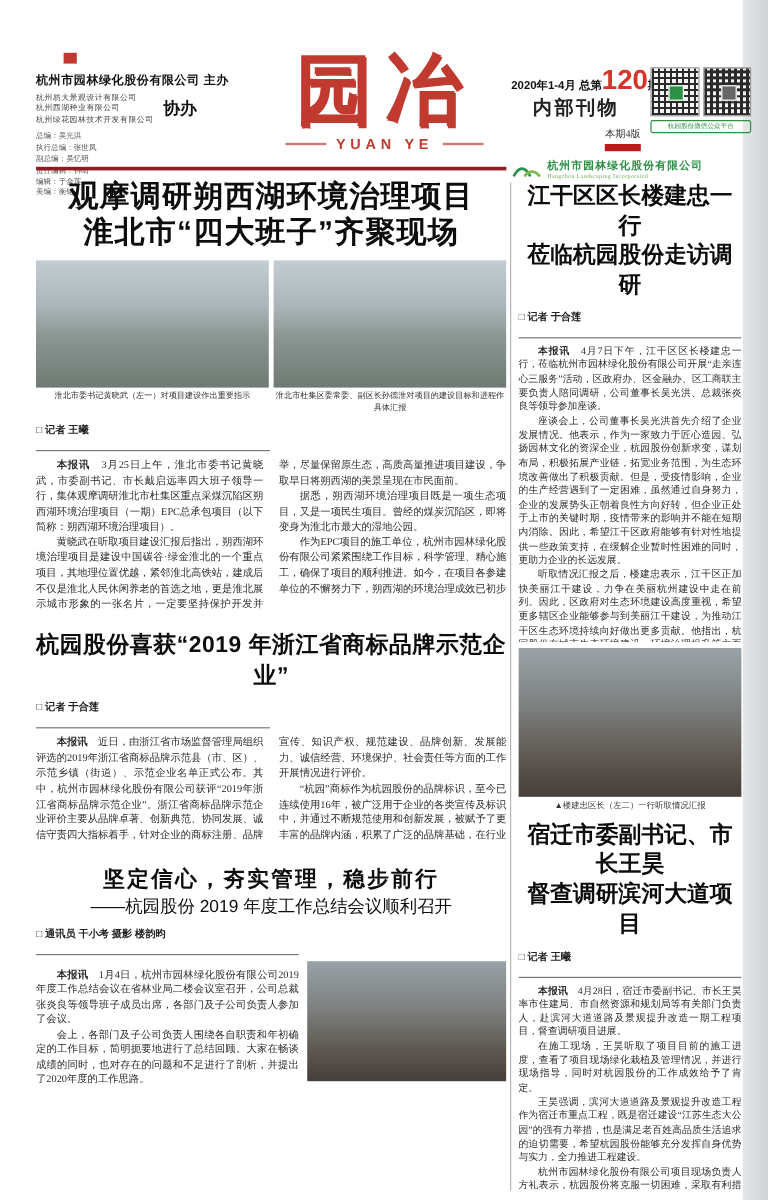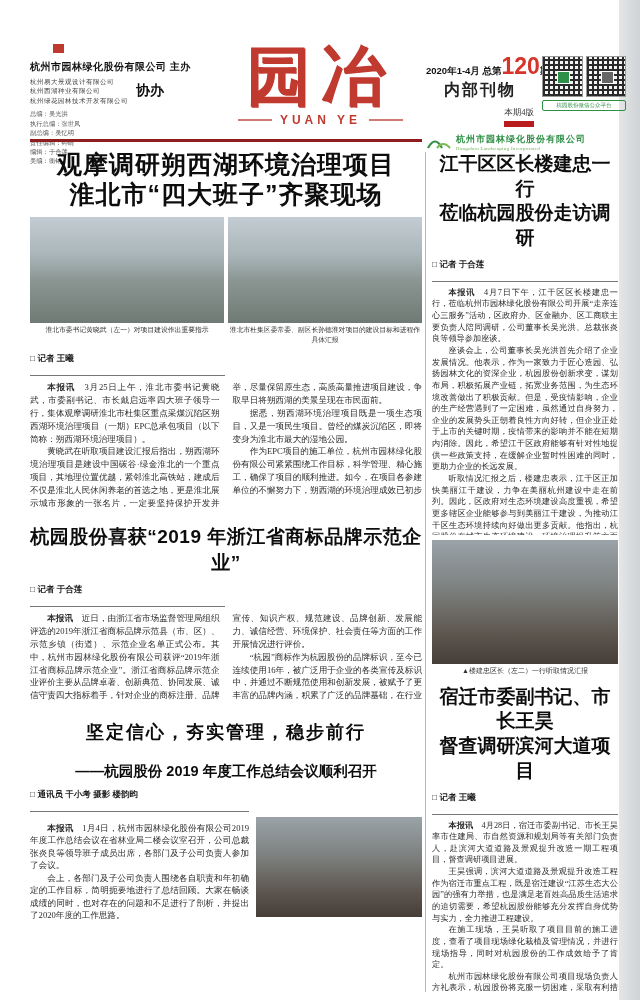--- a/index.html
+++ b/index.html
@@ -42,21 +42,21 @@
   .logo-cn{font-family:"Liberation Sans",sans-serif;font-weight:bold;font-size:9px;color:#2e8f46;letter-spacing:1px;white-space:nowrap;}
   .logo-en{font-size:5px;color:#6fae57;letter-spacing:.3px;}
   
   .main-col{position:absolute;left:30px;top:150px;width:392px;height:845px;overflow:hidden;}
   .side-col{position:absolute;left:432px;top:152px;width:186px;height:843px;overflow:hidden;}
   .divider{position:absolute;left:425px;top:152px;width:1px;height:840px;background:#b5b5b5;}
   h1,h2,h3{font-family:"Liberation Sans",sans-serif;margin:0;color:#0d0d0d;text-align:center;}
   .h1{font-size:25px;font-weight:900;line-height:1.18;letter-spacing:1px;}
   .h2{font-size:19px;font-weight:900;margin-top:11px;letter-spacing:.5px;}
   .h3a{font-size:18px;font-weight:900;margin-top:10px;letter-spacing:2px;}
-  .h3b{font-size:14.5px;font-weight:700;margin-top:18px;}
+  .h3b{font-size:14.5px;font-weight:400;margin-top:2px;}
   .hr1{font-size:19px;font-weight:900;line-height:1.3;}
   .byline{font-family:"Liberation Sans",sans-serif;font-weight:bold;font-size:8.5px;color:#222;border-bottom:1px solid #777;padding-bottom:10px;margin-top:8px;}
   .byline.half{width:195px;}
   .art{margin-top:5px;text-align:justify;color:#2b2b2b;}
   .art p{margin:0;text-indent:2em;}
   .art b{font-family:"Liberation Sans",sans-serif;}
   .cols2{column-count:2;column-gap:13px;font-size:8.6px;line-height:1.5;}
   .a1{max-height:132px;overflow:hidden;}
   .a2{max-height:98px;overflow:hidden;}
   .a3row{display:flex;gap:7px;margin-top:5px;}
@@ -216,19 +216,19 @@
     <div class="ph meet side-ph"></div>
     <div class="caption">▲楼建忠区长（左二）一行听取情况汇报</div>
 
     <h2 class="hr1 side-h">
       <div>宿迁市委副书记、市长王昊</div>
       <div>督查调研滨河大道项目</div>
     </h2>
     <div class="byline">□ 记者 王曦</div>
     <div class="art side-art sr2">
       <p><b>本报讯</b>　<span>4月28日，宿迁市委副书记、市长王昊率市住建局、市自然资源和规划局等有关部门负责人，赴滨河大道道路及景观提升改造一期工程项目，督查调研项目进展。</span></p>
+      <p>在施工现场，王昊听取了项目目前的施工进度，查看了项目现场绿化栽植及管理情况，并进行现场指导，同时对杭园股份的工作成效给予了肯定。</p>
       <p>王昊强调，滨河大道道路及景观提升改造工程作为宿迁市重点工程，既是宿迁建设“江苏生态大公园”的强有力举措，也是满足老百姓高品质生活追求的迫切需要，希望杭园股份能够充分发挥自身优势与实力，全力推进工程建设。</p>
-      <p>在施工现场，王昊听取了项目目前的施工进度，查看了项目现场绿化栽植及管理情况，并进行现场指导，同时对杭园股份的工作成效给予了肯定。</p>
       <p>杭州市园林绿化股份有限公司项目现场负责人方礼表示，杭园股份将克服一切困难，采取有利措施，抓组织施工、高标准建设、高效率推进，确保工程如期完工，打造一张展现宿迁城市形象的新名片，为宿迁城市高质量发展做出积极贡献。</p>
     </div>
 
   </div>
 </div>
 
 </body></html>

